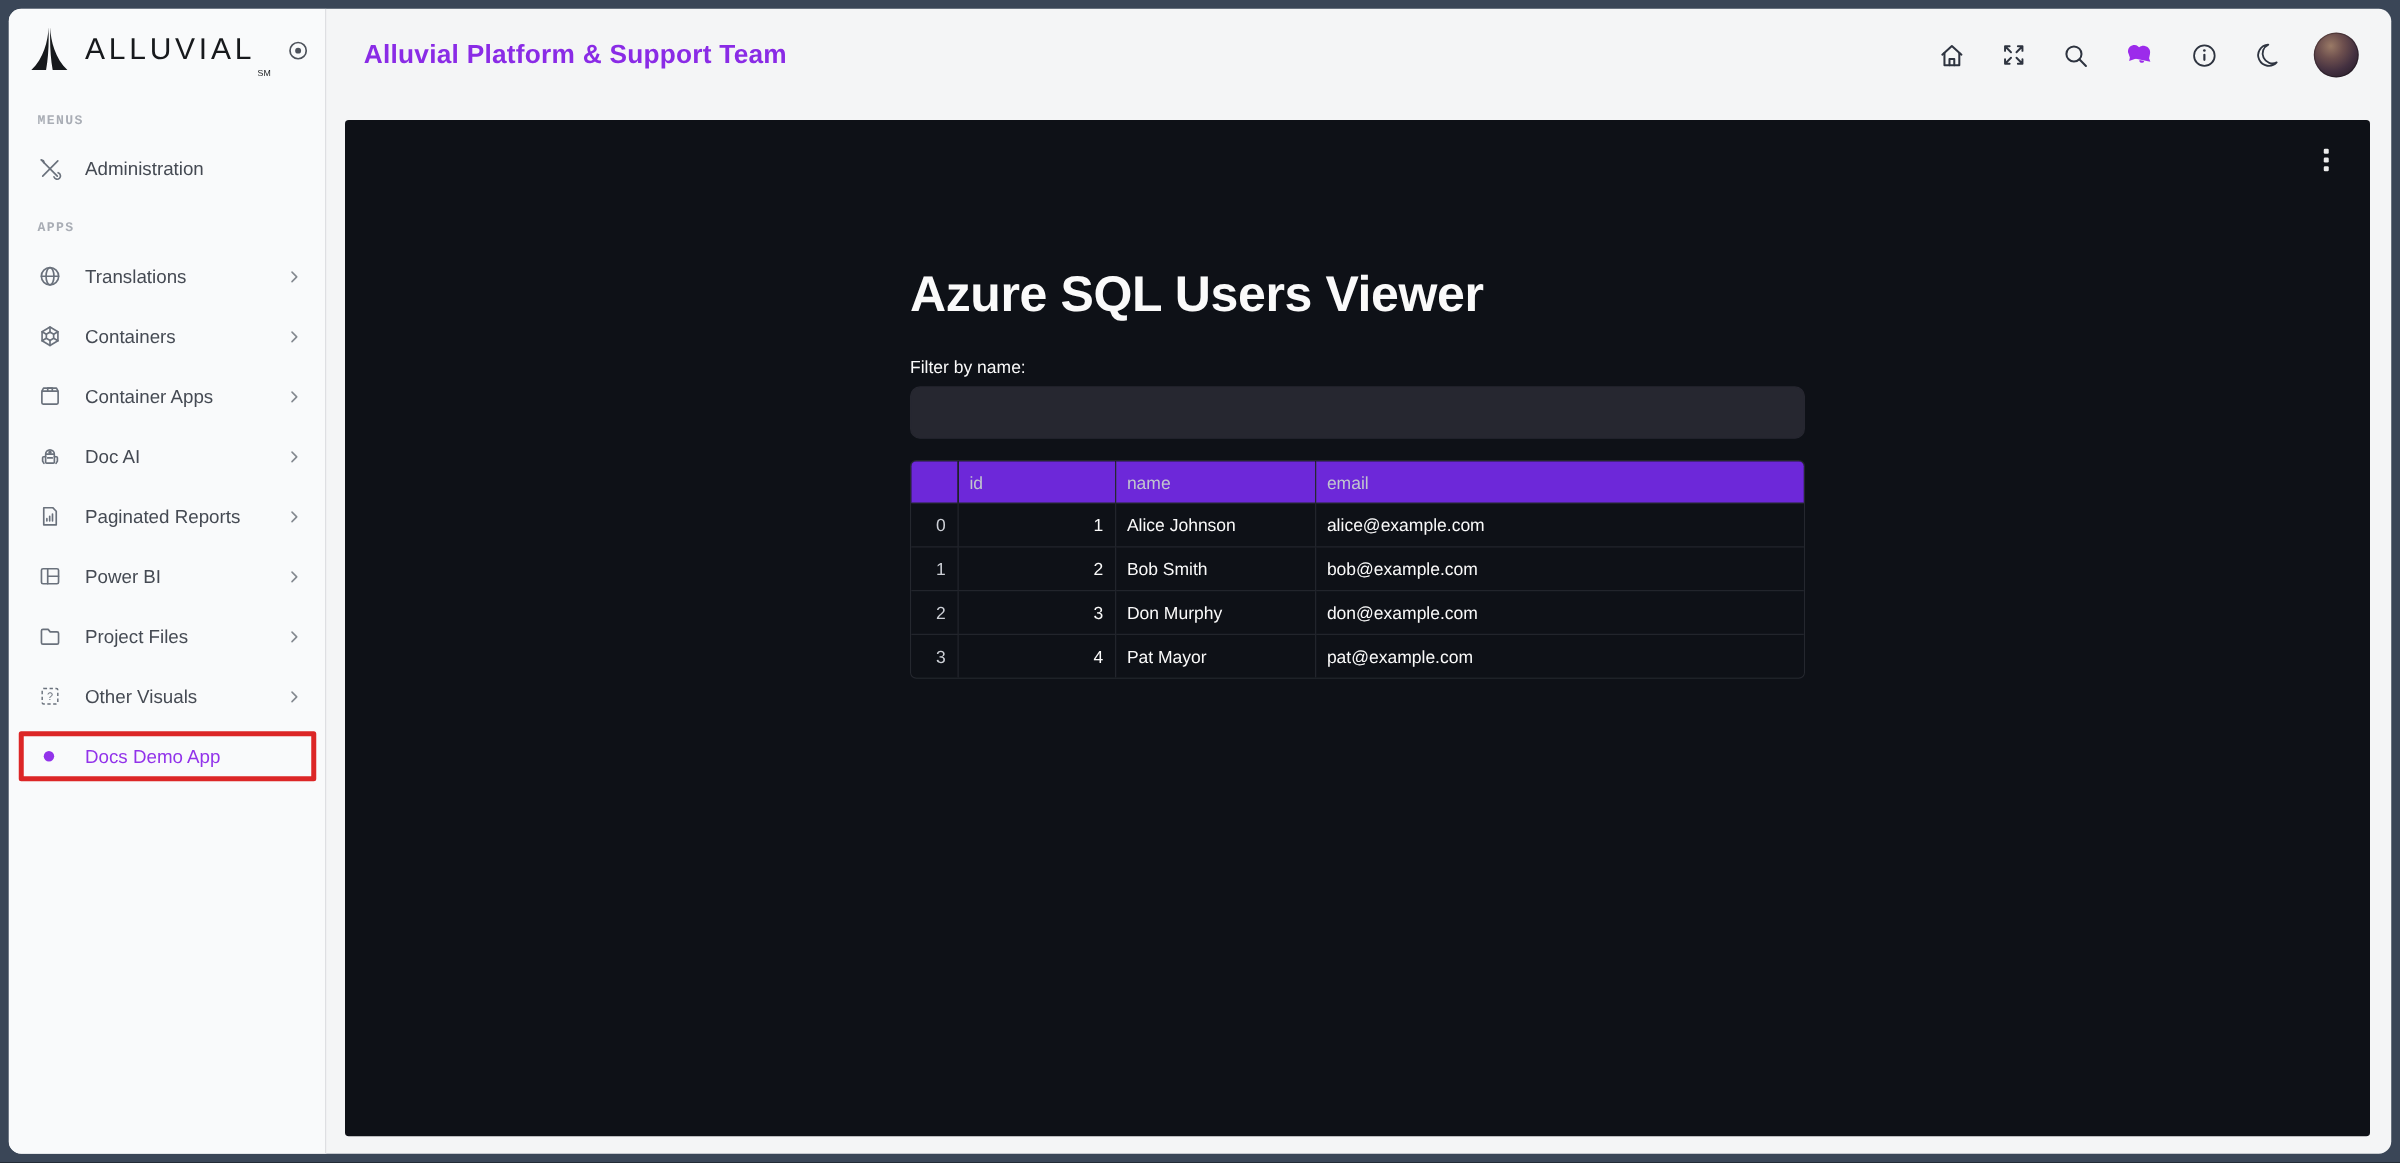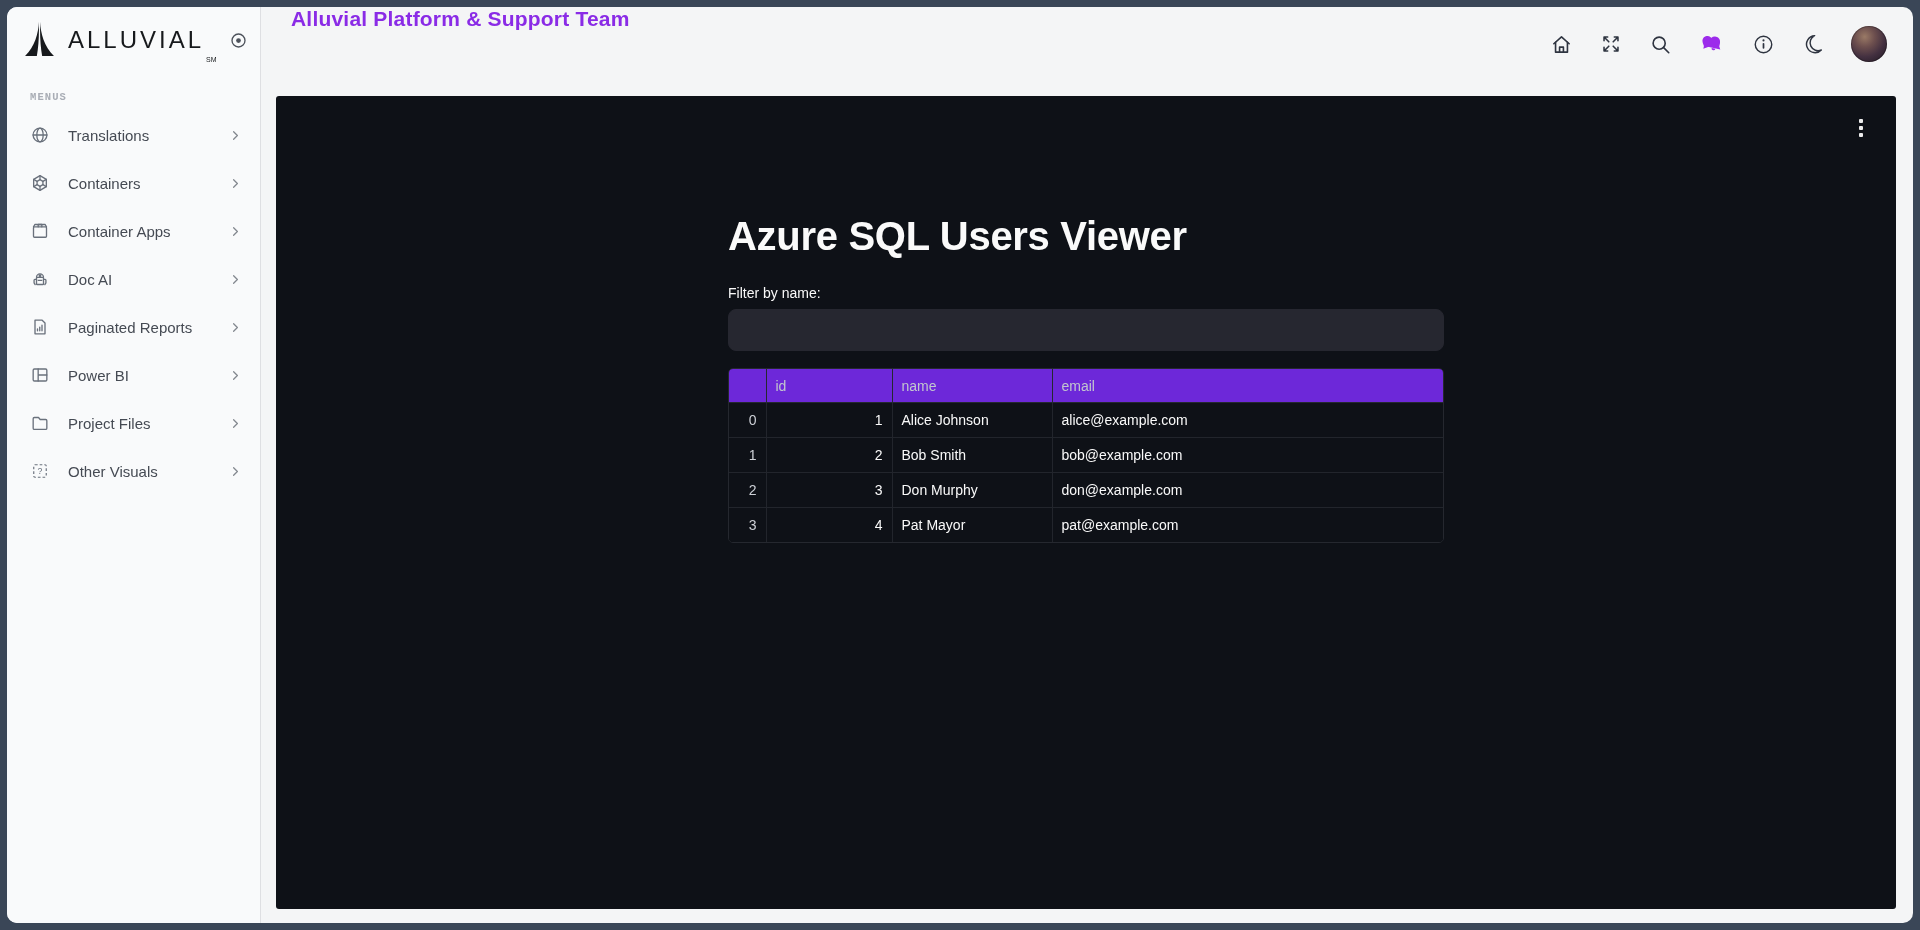--- a/index.html
+++ b/index.html
@@ -52,21 +52,21 @@
     height:40px;margin:4px 7px 4px 8px;
     border:4px solid var(--highlight-red);
     border-radius:2px;
     padding:0 10px 0 11px;
   }
   .nav-item.active .nav-label{color:var(--accent);}
   
   .main{flex:1;display:flex;flex-direction:column;min-width:0;}
   .topbar{
     height:74px;flex:0 0 74px;
-    display:flex;
+    display:flex;align-items:center;
     padding:0 26px 0 30px;
   }
   .topbar-title{font-size:21px;font-weight:700;color:var(--title-purple);letter-spacing:.2px;}
   .topbar-actions{margin-left:auto;display:flex;align-items:center;gap:27px;}
   .action-btn{display:flex;align-items:center;justify-content:center;cursor:pointer;}
   .avatar{
     width:36px;height:36px;border-radius:50%;
     background:
       radial-gradient(circle at 38% 30%, #9a7a66 0%, #6d4f4e 30%, #433040 60%, #1d1720 100%);
     box-shadow:inset 0 0 0 1px rgba(0,0,0,.25);
@@ -145,20 +145,34 @@
           <circle cx="12" cy="12" r="3" fill="#4d525b"></circle>
         </svg>
       </span>
     </div>
     <nav id="sidebar-sections">
         <div class="section-label">MENUS</div>
         <div class="nav-item">
           <span class="nav-icon">
             <svg viewBox="0 0 24 24" width="20" height="20">
               <g fill="none" stroke="#6a717c" stroke-width="1.6" stroke-linecap="round" stroke-linejoin="round">
+                <path d="M4.5 4.5 19 19"></path>
+                <path d="M19.5 4.5 5 19"></path>
+                <path d="M3.5 3.5l2.2.8.8 2.2"></path>
+                <path d="M19.8 15.8a3.2 3.2 0 1 1-4 4"></path>
+              </g>
+            </svg>
+          </span>
+          <span class="nav-label">Administration</span>
+        </div>
+        <div class="section-label">APPS</div>
+        <div class="nav-item">
+          <span class="nav-icon">
+            <svg viewBox="0 0 24 24" width="20" height="20">
+              <g fill="none" stroke="#6a717c" stroke-width="1.6" stroke-linecap="round" stroke-linejoin="round">
                 <circle cx="12" cy="12" r="8.3"></circle>
                 <ellipse cx="12" cy="12" rx="3.8" ry="8.3"></ellipse>
                 <path d="M3.7 12h16.6"></path>
               </g>
             </svg>
           </span>
           <span class="nav-label">Translations</span>
           <span class="nav-chevron">
             <svg viewBox="0 0 24 24" width="13" height="13">
               <path d="M8.5 5l7 7-7 7" fill="none" stroke="#83888f" stroke-width="2.3" stroke-linecap="round" stroke-linejoin="round"></path>
@@ -271,20 +285,28 @@
               <rect x="4.5" y="4.5" width="15" height="15" rx="1.5" fill="none" stroke="#6a717c" stroke-width="1.4" stroke-dasharray="3.2 2.4"></rect>
               <text x="12" y="15.6" font-size="10.5" text-anchor="middle" fill="#6a717c" font-family="Liberation Sans,sans-serif">?</text>
             </svg>
           </span>
           <span class="nav-label">Other Visuals</span>
           <span class="nav-chevron">
             <svg viewBox="0 0 24 24" width="13" height="13">
               <path d="M8.5 5l7 7-7 7" fill="none" stroke="#83888f" stroke-width="2.3" stroke-linecap="round" stroke-linejoin="round"></path>
             </svg>
           </span>
+        </div>
+        <div class="nav-item active highlighted">
+          <span class="nav-icon">
+            <svg viewBox="0 0 24 24" width="20" height="20">
+              <circle cx="11" cy="12" r="5" fill="#9233ea"></circle>
+            </svg>
+          </span>
+          <span class="nav-label">Docs Demo App</span>
         </div>
       </nav>
   </aside>
 
   <div class="main">
 
     <div class="topbar">
       <span class="topbar-title">Alluvial Platform &amp; Support Team</span>
       <div class="topbar-actions" id="topbar-actions">
           <span class="action-btn">

